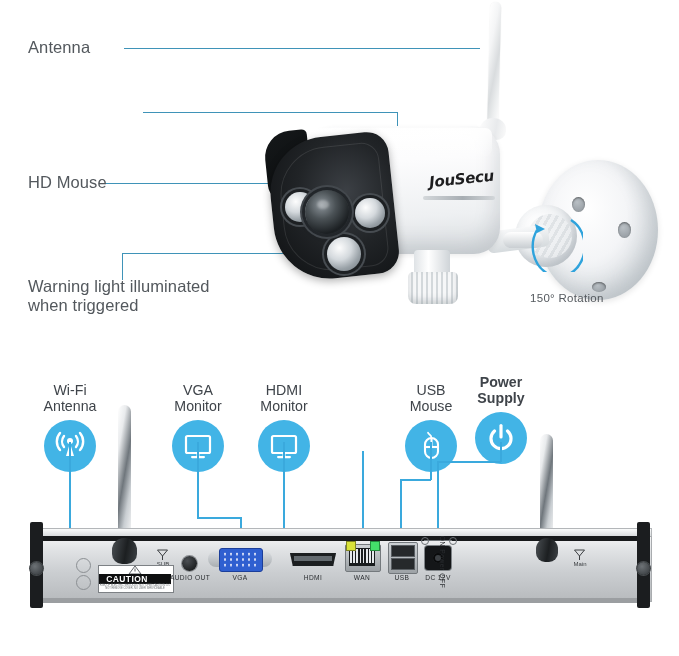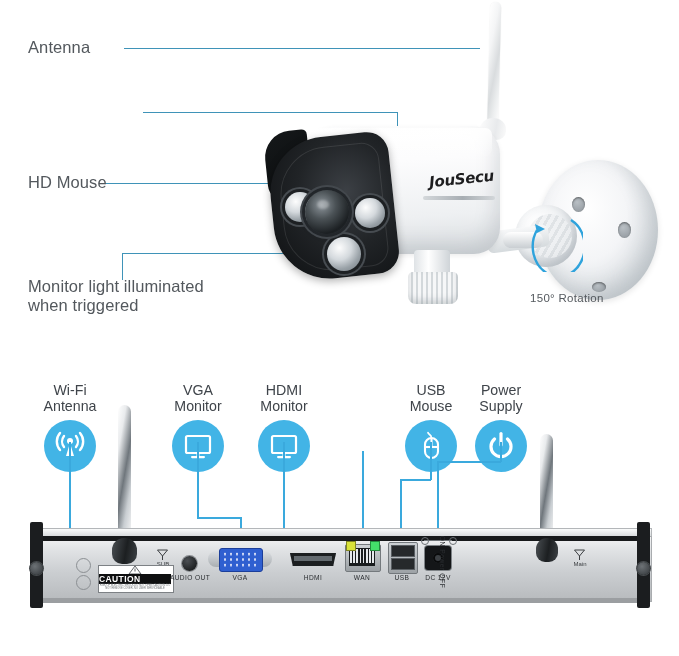--- a/index.html
+++ b/index.html
@@ -110,21 +110,21 @@
 
   .ear{position:absolute;top:172px;width:13px;height:86px;background:#1b1d1f;border-radius:2px;}
   .ear.left{left:30px;} .ear.right{left:637px;}
   .ear-screw{position:absolute;width:13px;height:13px;border-radius:50%;
         background:radial-gradient(circle at 38% 34%,#6d7276,#303437);box-shadow:0 0 0 1px #474b4e;}
 
   .port{position:absolute;}
   .caution{position:absolute;left:98px;top:215px;width:74px;height:26px;background:#fff;border:1px solid #7d8185;}
   .caution-bar{position:absolute;left:99px;top:224px;width:72px;height:10px;background:#0e0f10;}
   .caution-txt{position:absolute;left:99px;top:224px;width:56px;height:10px;color:#fff;font-size:8.5px;
-        font-weight:700;text-align:left;line-height:10px;letter-spacing:.4px;}
+        font-weight:700;text-align:center;line-height:10px;letter-spacing:.4px;}
   .caution-fine{position:absolute;left:99px;top:234px;width:72px;text-align:center;font-size:2.6px;
         color:#6a6e72;line-height:3px;}
 
   .sym{position:absolute;width:13px;height:13px;border-radius:50%;border:1px solid #8b8f93;}
 
   .portlabel{position:absolute;font-size:6.6px;color:#2a2d30;letter-spacing:.4px;text-align:center;
         font-family:"Liberation Sans",sans-serif;}
   .ant-mark{position:absolute;font-size:6px;color:#3b3e41;text-align:center;}
 
   .link{position:absolute;background:#3aa9dd;}
@@ -140,21 +140,21 @@
     <div class="leader h" style="left:124px;top:48px;width:356px;"></div>
     <div class="leader h" style="left:143px;top:112px;width:255px;"></div>
     <div class="leader v" style="left:397px;top:112px;height:32px;"></div>
     <div class="leader h" style="left:105px;top:183px;width:217px;"></div>
     <div class="leader v" style="left:321px;top:183px;height:32px;"></div>
     <div class="leader v" style="left:122px;top:253px;height:27px;"></div>
     <div class="leader h" style="left:122px;top:253px;width:225px;"></div>
 
     <div class="lbl" style="left:28px;top:38px;">Antenna</div>
     <div class="lbl" style="left:28px;top:173px;">HD Mouse</div>
-    <div class="lbl" style="left:28px;top:277px;">Monitor light illuminated
+    <div class="lbl" style="left:28px;top:277px;">Warning light illuminated
 when triggered</div>
 
     <div class="antenna"></div>
     <div class="antenna-base"></div>
 
     <div class="mount"></div>
     <div class="mount-hole mh1"></div>
     <div class="mount-hole mh2"></div>
     <div class="mount-hole mh3"></div>
     <div class="ball"></div>
@@ -233,21 +233,21 @@
       <div class="icon-circle">
         <svg width="32" height="32" viewBox="0 0 32 32">
           <rect x="10" y="8" width="13" height="20" rx="6.5" fill="none" stroke="#fff" stroke-width="2.1"></rect>
           <path d="M16.5,8 L16.5,17" stroke="#fff" stroke-width="2.1"></path>
           <path d="M10,17 L23,17" stroke="#fff" stroke-width="2.1"></path>
           <path d="M16.5,8 C16.5,4 13,4.5 13,2.5" fill="none" stroke="#fff" stroke-width="1.7" stroke-linecap="round"></path>
         </svg>
       </div>
     </div>
 
-    <div class="icon-item" style="left:464px;top:32px;">
+    <div class="icon-item" style="left:464px;top:24px;font-weight:bold;">
       <div class="icon-cap">Power
 Supply</div>
       <div class="icon-circle">
         <svg width="32" height="32" viewBox="0 0 32 32">
           <path d="M9.5,9 A10,10 0 1 0 22.5,9" fill="none" stroke="#fff" stroke-width="3.2" stroke-linecap="round"></path>
           <path d="M16,3.5 L16,15" stroke="#fff" stroke-width="3.2" stroke-linecap="round"></path>
         </svg>
       </div>
     </div>
 

